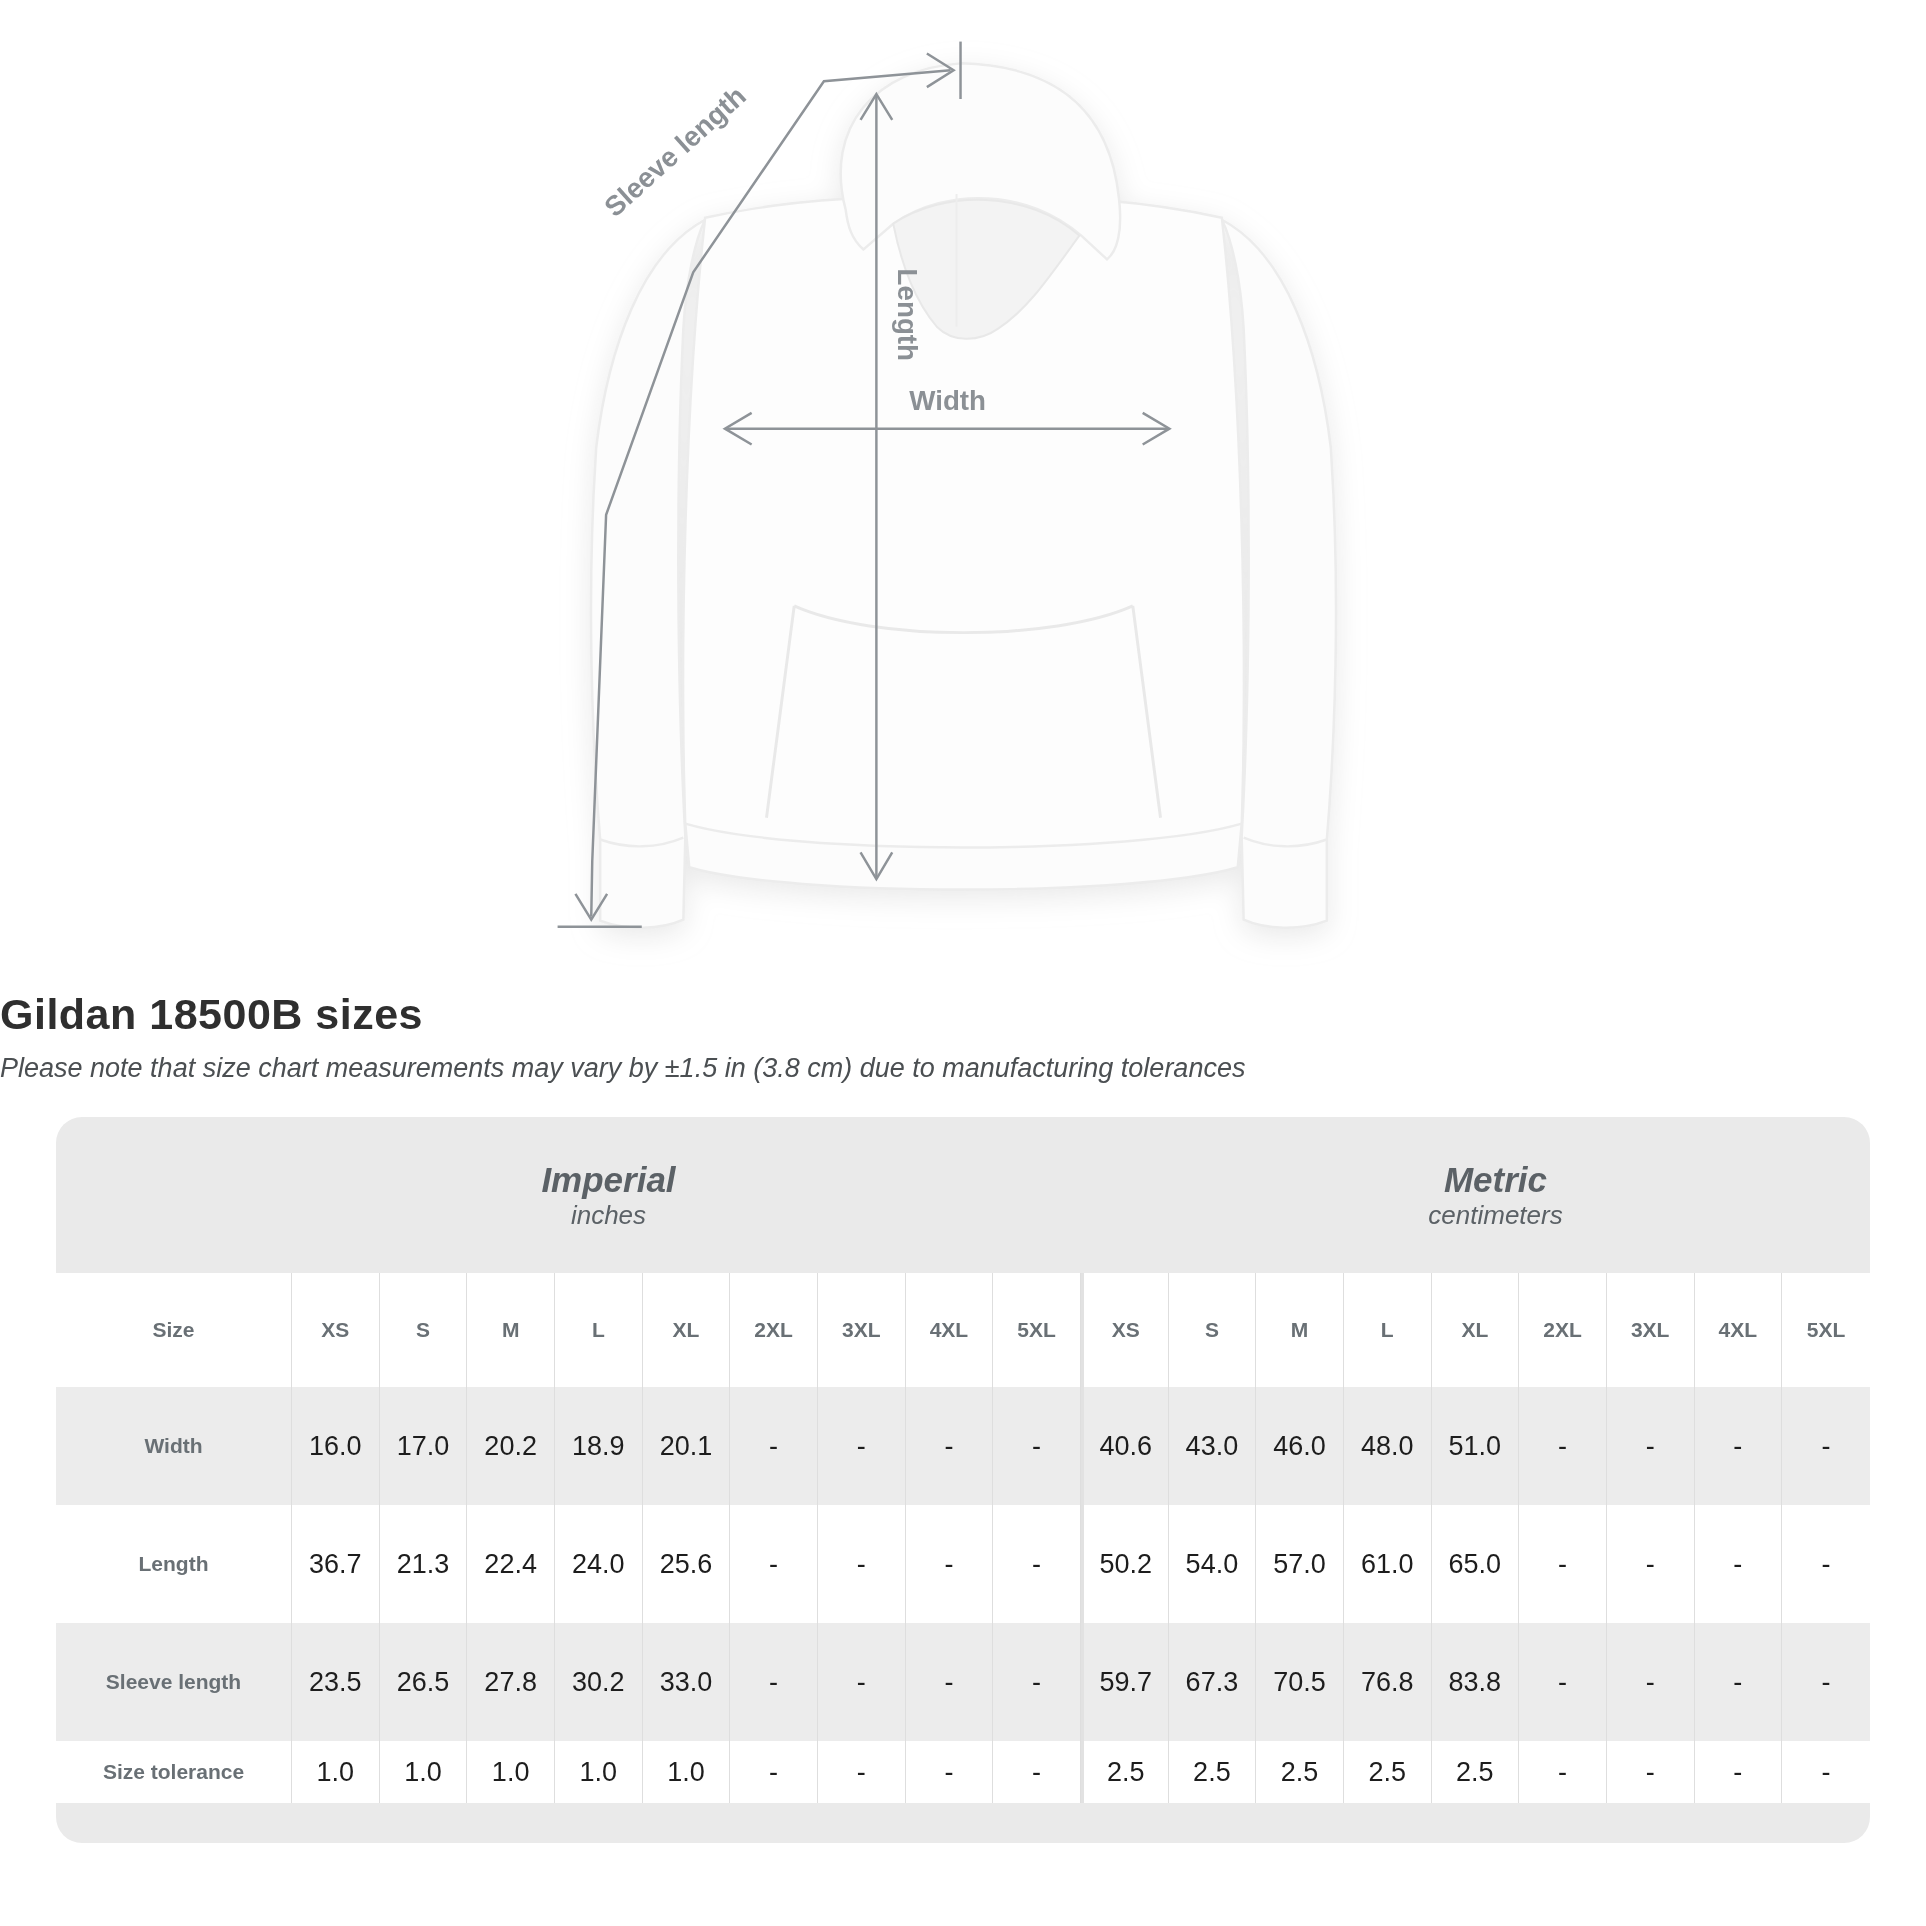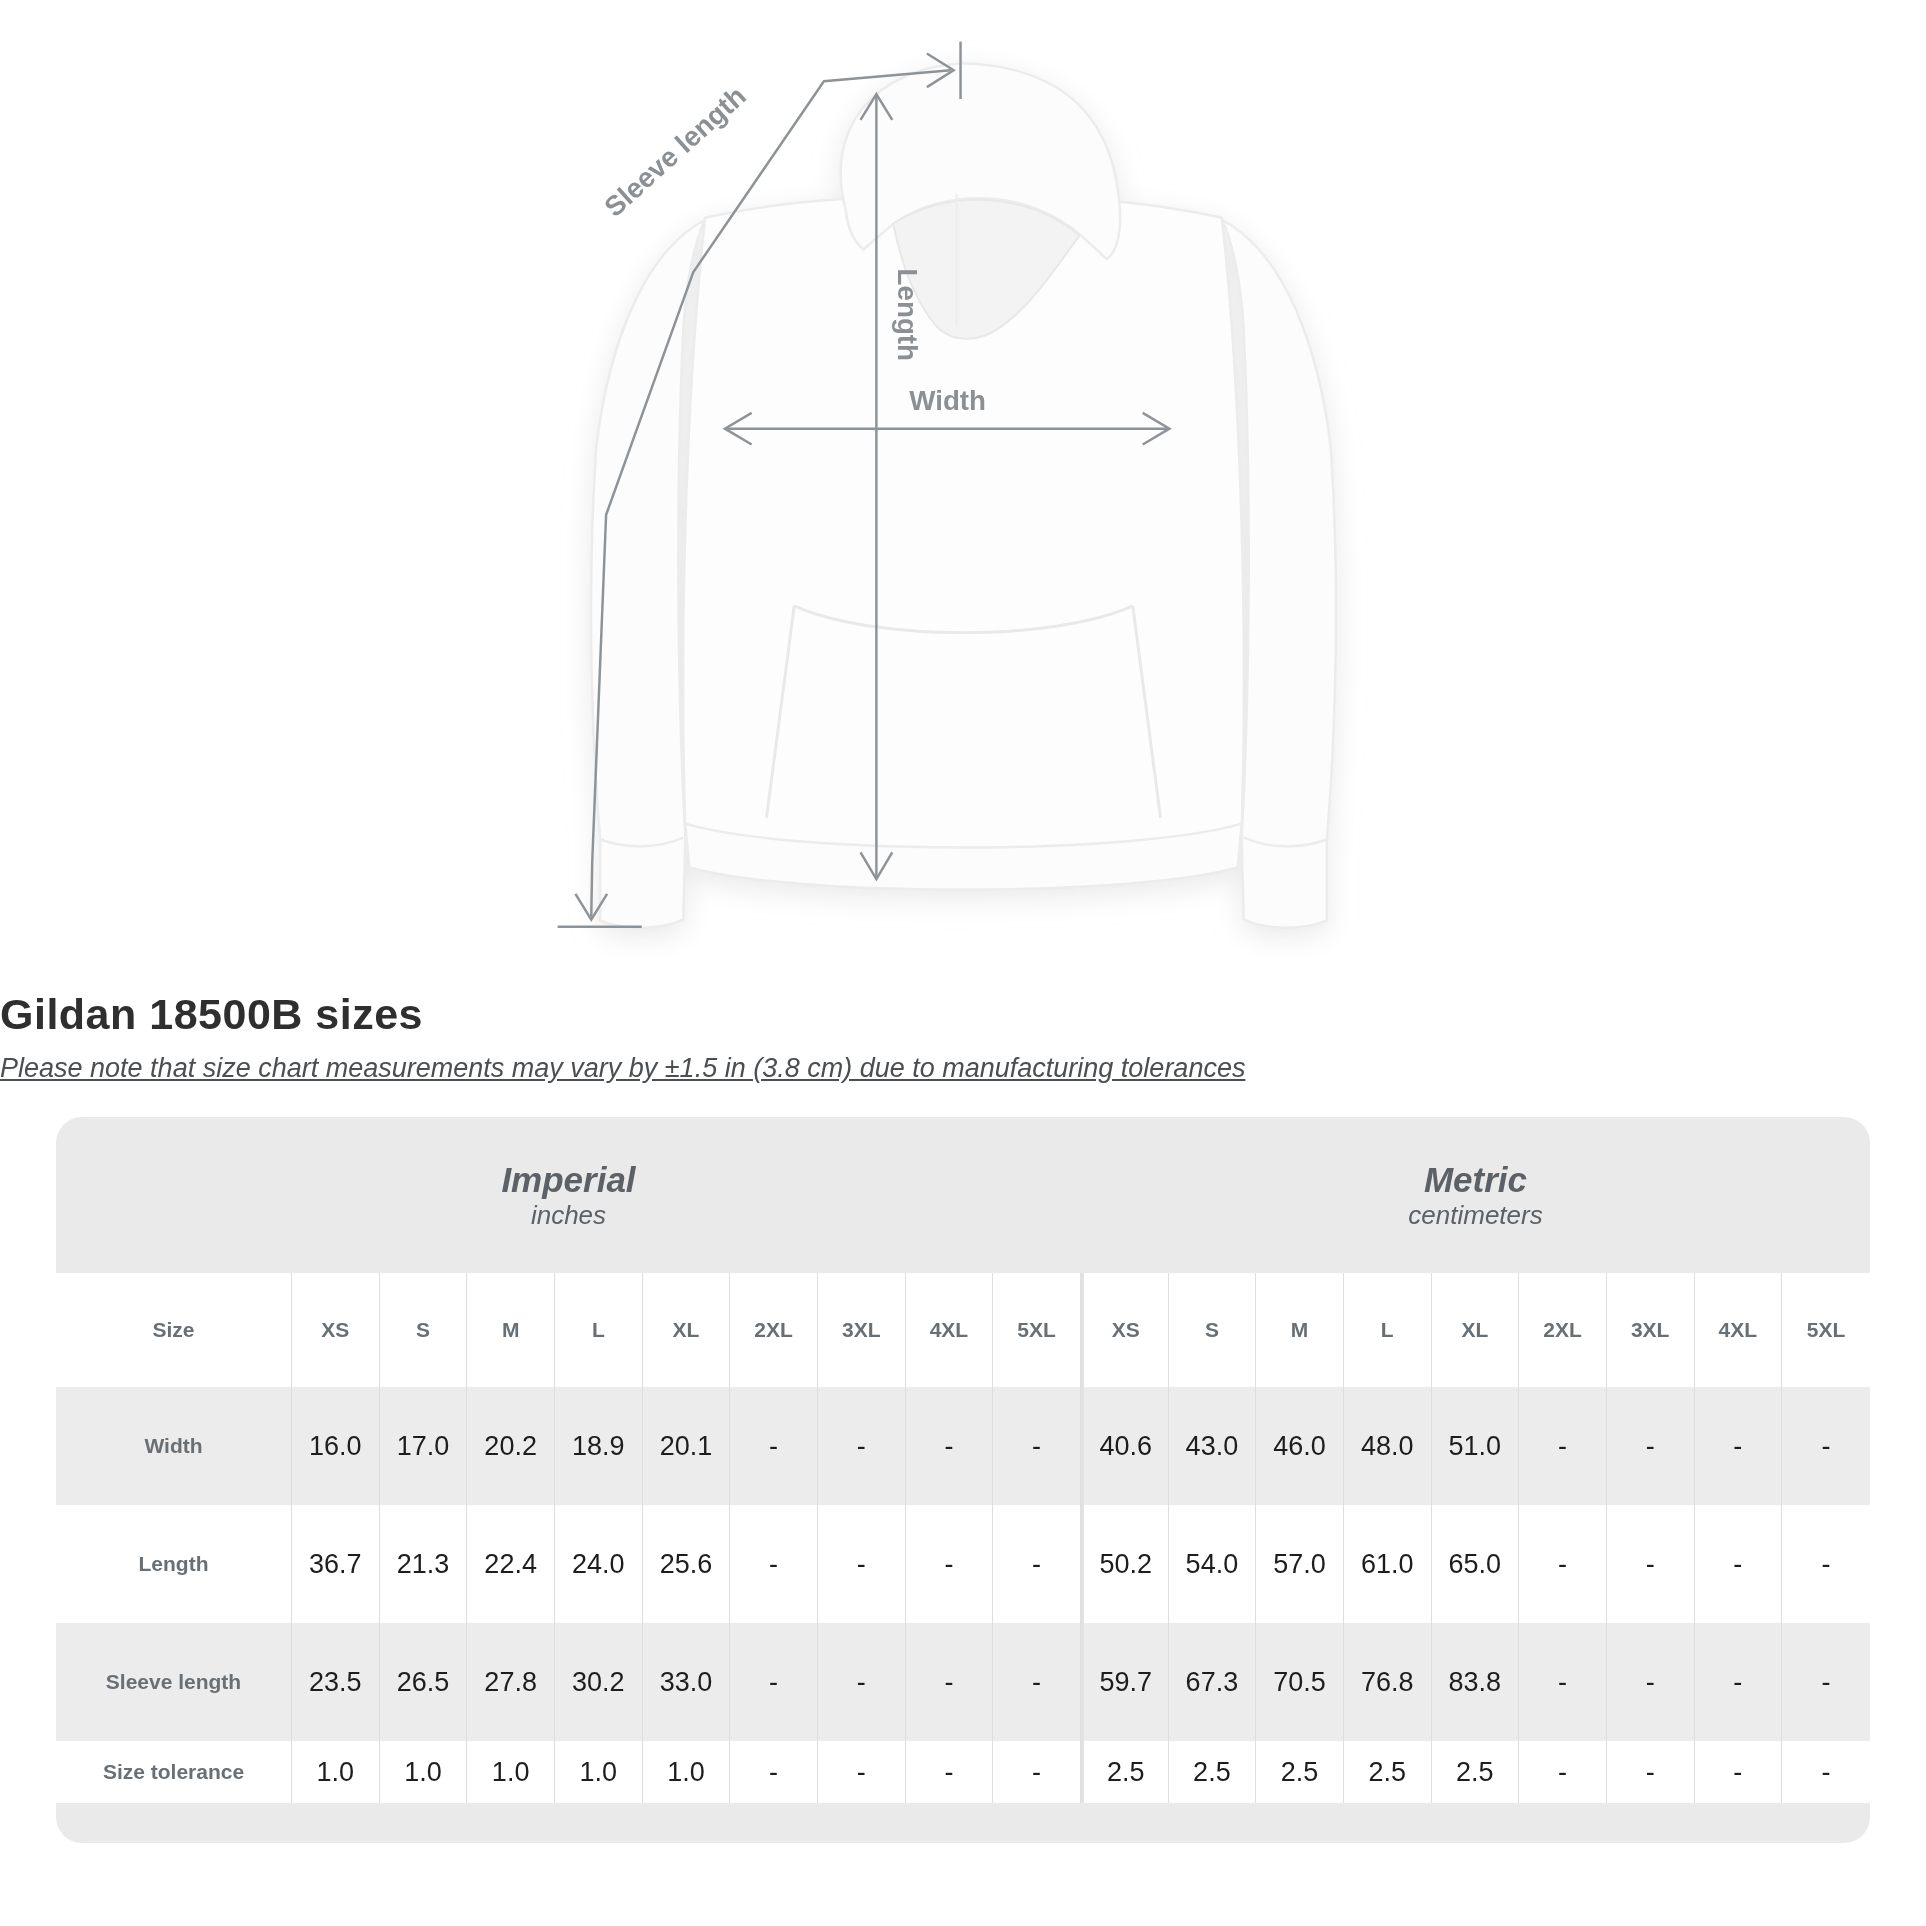--- a/index.html
+++ b/index.html
@@ -8,28 +8,28 @@
     position:relative; width:1927px; height:1927px; background:#ffffff;
     font-family:"Liberation Sans", sans-serif; overflow:hidden;
   }
   
   .diagram { position:absolute; top:0; left:0; width:1927px; height:990px; }
   .diagram svg { display:block; }
   .measure-label { font-family:"Liberation Sans",sans-serif; font-size:28px; font-weight:bold; fill:#8b9095; }
   
   .title-block { position:absolute; top:990px; left:0; width:1872px; text-align:left; }
   .chart-title { font-size:43px; font-weight:bold; color:#2f2f2f; letter-spacing:0.5px; }
-  .chart-subtitle { margin-top:14px; font-size:27px; font-style:italic; color:#4b4f52;text-decoration:underline; }
+  .chart-subtitle { margin-top:14px; font-size:27px; font-style:italic; color:#4b4f52; }
   
   .size-table {
     position:absolute; top:1117px; left:56px; width:1814px;
     border-radius:26px; overflow:hidden; background:#ffffff;
   }
   .band { background:#eaeaea; display:flex; }
-  .band-header { height:156px; }
+  .band-header { height:156px;padding-left:40px; }
   .band-footer { height:40px; }
   .band-cell { display:flex; flex-direction:column; align-items:center; justify-content:center; }
   .band-cell.imperial { width:1025px; }
   .band-cell.metric { flex:1; }
   .band-title { font-size:35px; font-weight:bold; font-style:italic; color:#5b6166; }
   .band-sub { font-size:26px; font-style:italic; color:#5b6166; }
   table.sizes { width:100%; border-collapse:separate; border-spacing:0; table-layout:fixed; }
   table.sizes td { border-right:1px solid #dedede; text-align:center; vertical-align:middle; }
   table.sizes td:last-child { border-right:none; }
   table.sizes td.m0 { border-left:3px solid #e2e2e2; }

